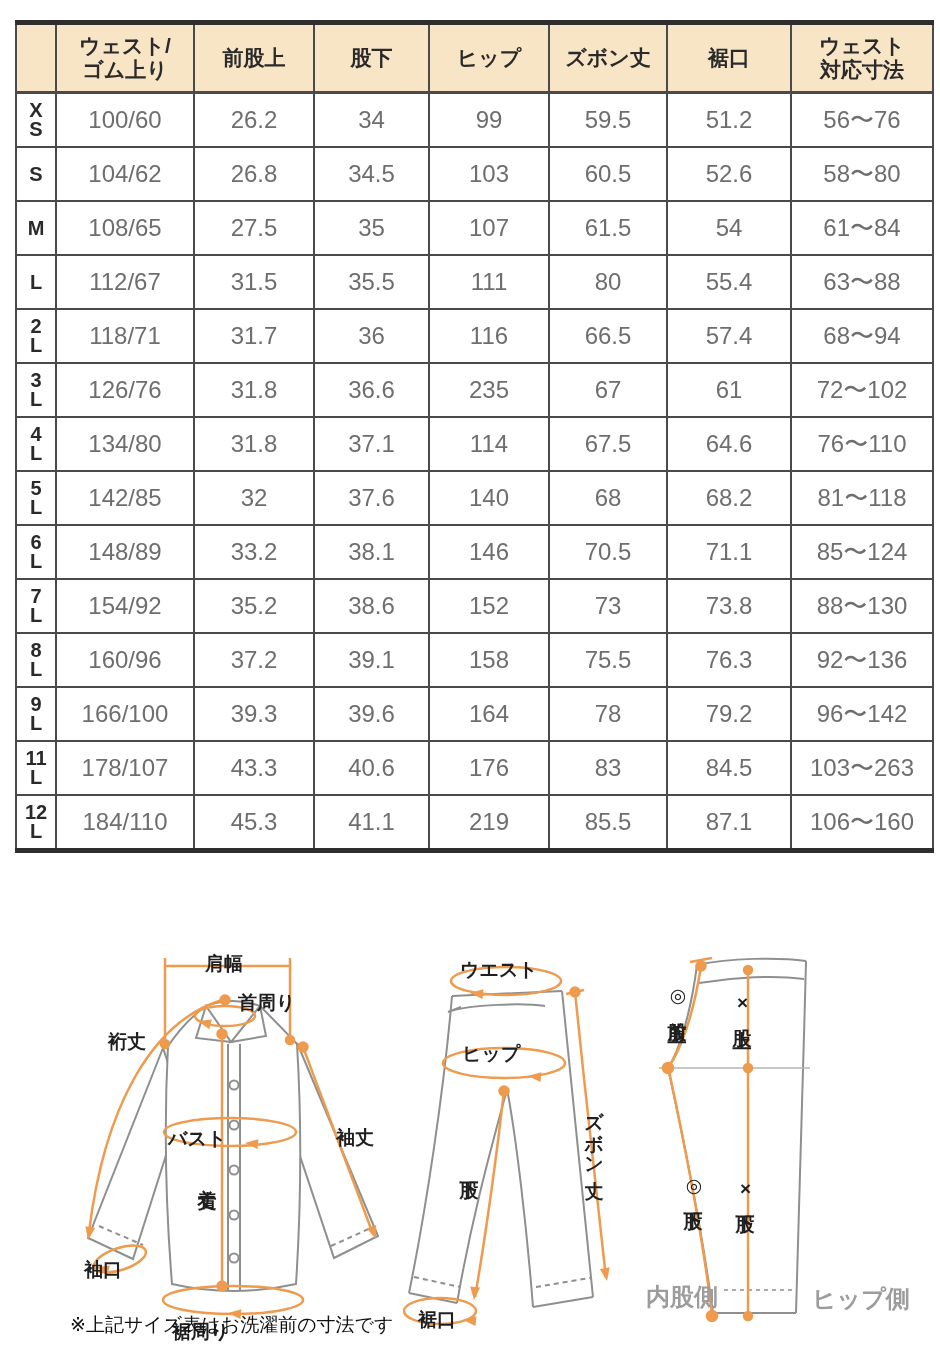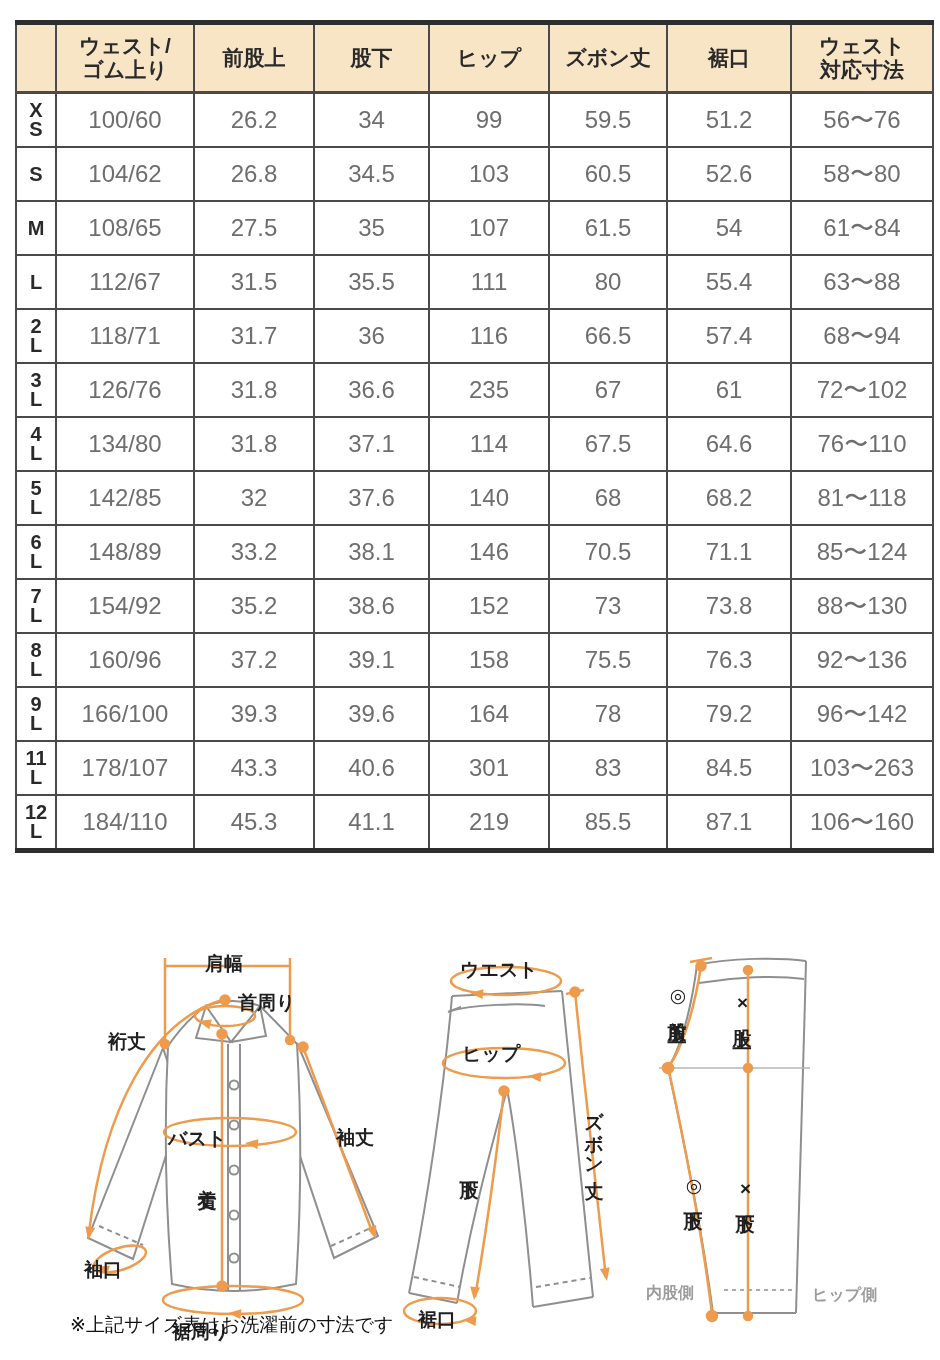--- a/index.html
+++ b/index.html
@@ -16,21 +16,21 @@
     color:#2a2a2a;white-space:pre-line;line-height:1.15;border-bottom:3px solid #4a4a4a;}
   table.size-table tbody td{height:52px;font-size:24px;color:#6e6e6e;}
   table.size-table tbody th.size-cell{font-size:20px;font-weight:bold;color:#2a2a2a;
     white-space:pre-line;line-height:0.95;background:#fff;}
 
   
   .diagrams{position:absolute;left:0;top:940px;width:940px;height:420px;padding-left:16px;}
   .diagrams svg.art{position:absolute;left:0;top:0;width:940px;height:420px;}
   .dlabel{position:absolute;font-size:19px;font-weight:bold;color:#1f1f1f;white-space:nowrap;line-height:1;}
   .dlabel.vert{writing-mode:vertical-rl;text-orientation:upright;letter-spacing:1px;}
-  .dlabel.muted{color:#9c9c9c;font-size:16px;}
+  .dlabel.muted{color:#9c9c9c;font-size:24px;}
   .footnote{position:absolute;left:70px;top:372px;font-size:19px;font-weight:normal;color:#111;}
 </style>
 </head>
 <body>
 
 <div id="stage">
 
   <table class="size-table">
     <colgroup>
       <col style="width:40px">
@@ -185,21 +185,21 @@
           <td>78</td>
           <td>79.2</td>
           <td>96〜142</td>
         </tr>
         <tr>
           <th class="size-cell">11
 L</th>
           <td>178/107</td>
           <td>43.3</td>
           <td>40.6</td>
-          <td>301</td>
+          <td>176</td>
           <td>83</td>
           <td>84.5</td>
           <td>103〜263</td>
         </tr>
         <tr>
           <th class="size-cell">12
 L</th>
           <td>184/110</td>
           <td>45.3</td>
           <td>41.1</td>

